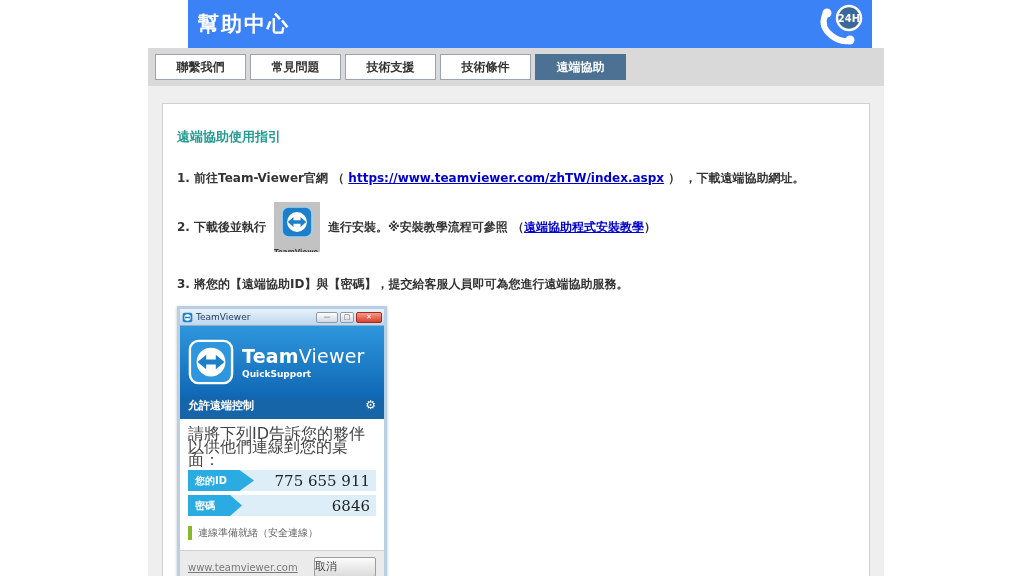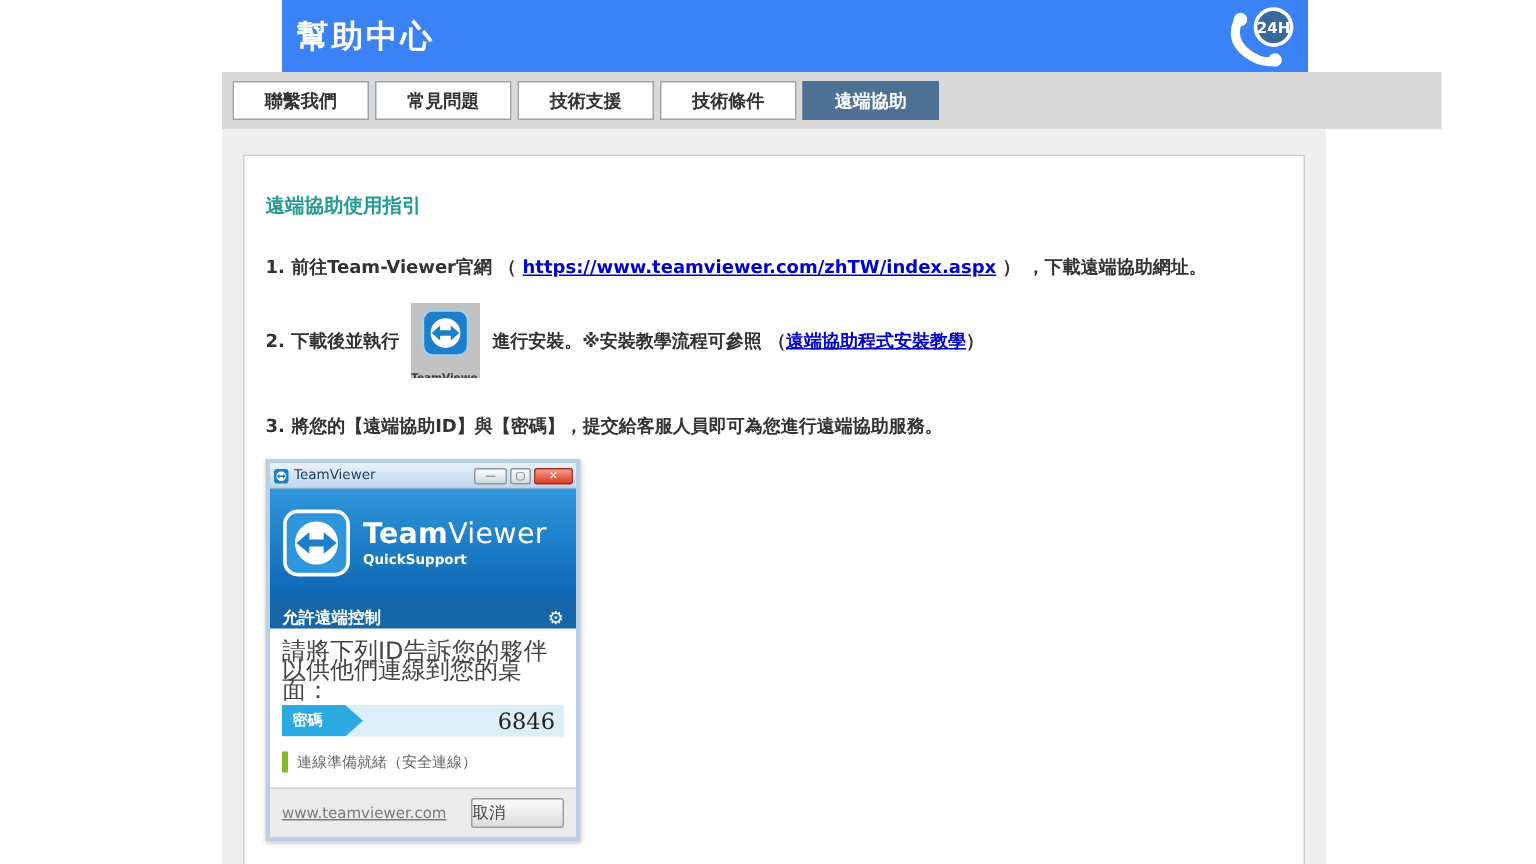--- a/index.html
+++ b/index.html
@@ -9,21 +9,21 @@
   .site { position:absolute; left:148px; top:0; width:736px; height:576px; }
 
   
   .site-header { position:absolute; left:0; top:0; width:684px; height:48px;
                  background:#3b82f6; display:flex; align-items:center;margin-left:40px; }
   .site-title { color:#ffffff; font-family:"DejaVu Serif","Liberation Serif",serif;
                 font-weight:bold; font-size:21px; padding-left:10px; letter-spacing:2px; }
   .hotline { position:absolute; right:4px; top:3px; width:52px; height:44px; }
 
   
-  .tabbar { position:absolute; left:0; top:48px; width:813px; height:38px;
+  .tabbar { position:absolute; left:0; top:48px; width:736px; height:38px;
             background:#d9d9d9; display:flex; align-items:center; padding-left:7px; }
   .tab { width:91px; height:26px; line-height:24px; text-align:center; margin-right:4px;
          background:#ffffff; border:1px solid #9aa4ac; color:#333333; font-size:12px;
          font-weight:bold; cursor:pointer; }
   .tab.active { background:#4d7193; border-color:#4d7193; color:#ffffff; }
 
   
   .content-bg { position:absolute; left:0; top:86px; width:736px; height:490px; background:#efefef; }
   .panel { position:absolute; left:14px; top:17px; width:708px; height:600px;
            background:#ffffff; border:1px solid #cfcfcf; padding:24px 14px 0 14px; }
@@ -47,21 +47,21 @@
             background:linear-gradient(#fdfdfd,#cfd9e2); }
   .winbtn.min { width:22px; } .winbtn.max { width:14px; }
   .winbtn.close { width:26px; background:linear-gradient(#f49a8a,#d8402a); color:#ffffff;
                   border-color:#a02c1a; font-weight:bold; }
   .tv-brand { height:72px; background:linear-gradient(#2e96dc,#0f67b4); display:flex;
               align-items:center; padding-left:8px; }
   .tv-brand-text { color:#ffffff; margin-left:8px; }
   .tv-brand-name { font-size:19px; letter-spacing:.2px; }
   .tv-brand-name b { font-weight:bold; }
   .tv-brand-sub { font-size:9px; font-weight:bold; margin-top:2px; }
-  .tv-bar { height:21px; background:#1565a8; color:#ffffff; display:flex; align-items:flex-end;
+  .tv-bar { height:21px; background:#1565a8; color:#ffffff; display:flex; align-items:flex-start;
             padding:0 8px; font-size:11px; font-weight:bold; }
   .tv-bar .gear { margin-left:auto; font-size:12px; cursor:pointer; }
   .tv-body { padding:8px 8px 10px 8px; }
   .tv-instr { font-size:16px; color:#444444; line-height:13px; }
   .tv-row { display:flex; align-items:center; height:21px; background:#ddeef9; margin-top:4px; }
   .tv-row:first-of-type { margin-top:10px; }
   .tv-badge { height:21px; background:#2aace3; color:#ffffff; font-size:10px; font-weight:bold;
               line-height:21px; padding-left:7px; flex-shrink:0;
               clip-path:polygon(0 0,78% 0,100% 50%,78% 100%,0 100%); }
   .tv-badge.id { width:66px; } .tv-badge.pw { width:54px; }
@@ -155,20 +155,24 @@
         </div>
 
         <div class="tv-bar">
           <span>允許遠端控制</span>
           <span class="gear">⚙</span>
         </div>
 
         <div class="tv-body">
           <div class="tv-instr">請將下列ID告訴您的夥伴以供他們連線到您的桌面：</div>
           <div class="tv-row">
+            <span class="tv-badge id">您的ID</span>
+            <span class="tv-val">775 655 911</span>
+          </div>
+          <div class="tv-row">
             <span class="tv-badge pw">密碼</span>
             <span class="tv-val">6846</span>
           </div>
           <div class="tv-status">
             <span class="dot"></span>
             <span class="txt">連線準備就緒（安全連線）</span>
           </div>
         </div>
 
         <div class="tv-footer">

